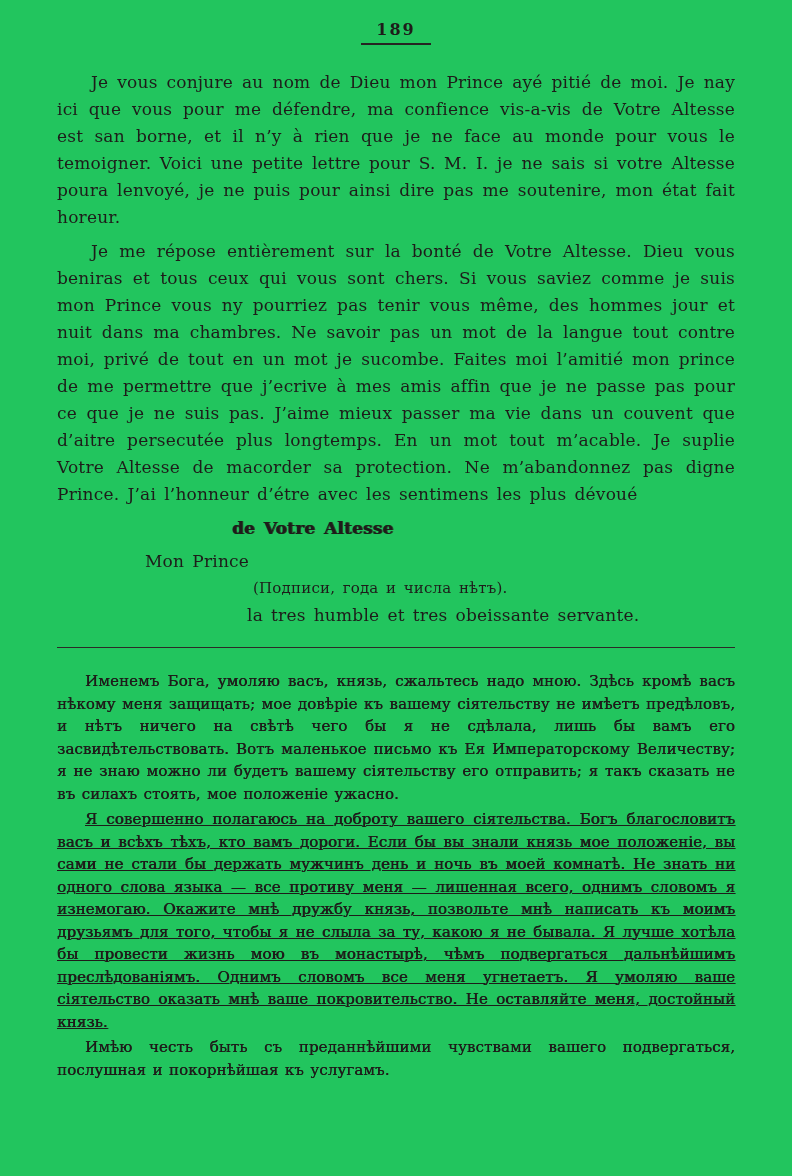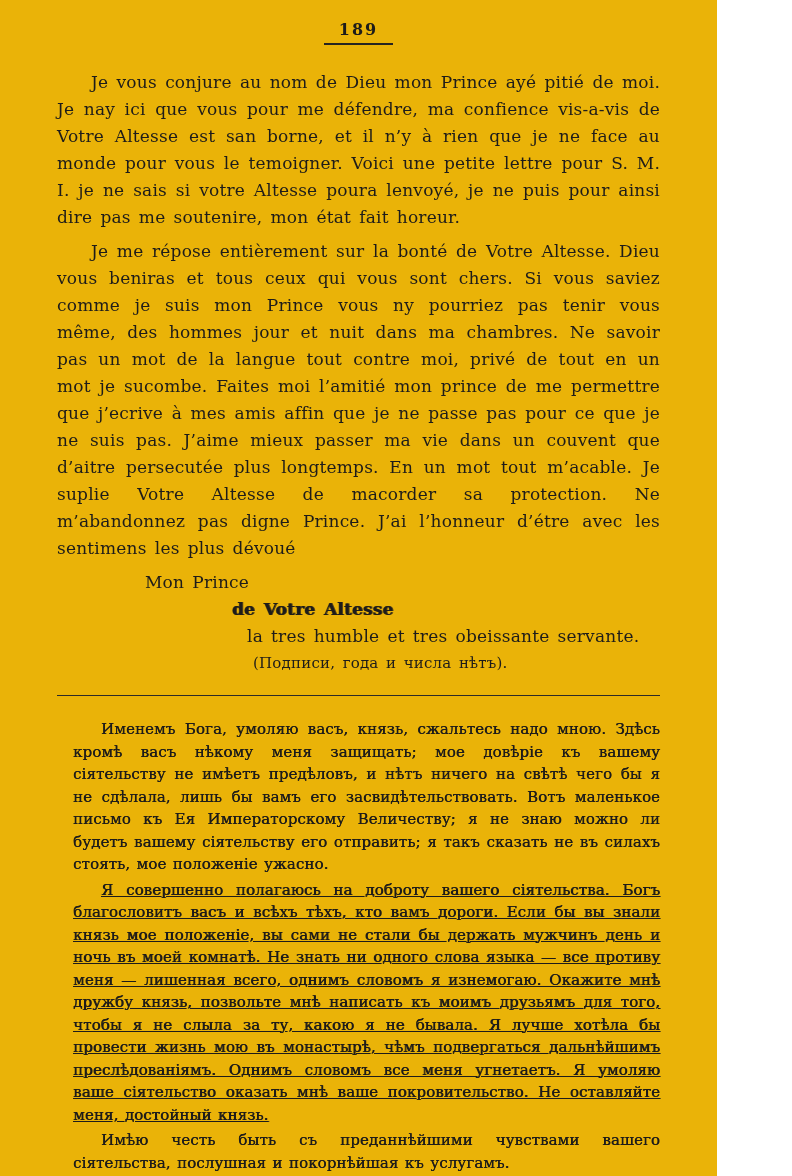--- a/index.html
+++ b/index.html
@@ -9,24 +9,24 @@
   }
   body {
     width: 792px;
     height: 1176px;
     overflow: hidden;
     font-family: "DejaVu Serif", "Liberation Serif", serif;
     color: #1e1c1a;
   }
   .page {
     position: relative;
-    width: 717px;
+    width: 792px;
     height: 1176px;
     box-sizing: border-box;
-    background: #eab308;
+    background: #22c55e;
     padding: 20px 57px 16px 57px;
     overflow: hidden;
   }
   .page-number-wrap {
     text-align: center;
     margin-bottom: 24px;
   }
   .page-number {
     display: inline-block;
     font-size: 16px;
@@ -74,21 +74,21 @@
   
   .russian {
     font-size: 15px;
     line-height: 22.5px;
     text-align: justify;
     word-spacing: 1.5px;
     letter-spacing: 0.1px;
     text-shadow: 0.35px 0 0 currentColor;
   }
   .russian p {
-    margin: 0 0 3px 16px;
+    margin: 0 0 3px 0;
     text-indent: 28px;
   }
   .russian p.heavy {
     text-shadow: 0.6px 0 0 currentColor;
     filter: blur(0.25px);
     text-decoration: underline;
   }
 </style>
 </head>
 <body>
@@ -96,27 +96,27 @@
 <div class="page">
 
   <div class="page-number-wrap">
     <span class="page-number">189</span>
   </div>
 
   <section class="french">
     <p>Je vous conjure au nom de Dieu mon Prince ayé pitié de moi. Je nay ici que vous pour me défendre, ma confience vis-a-vis de Votre Altesse est san borne, et il n’y à rien que je ne face au monde pour vous le temoigner. Voici une petite lettre pour S. M. I. je ne sais si votre Altesse poura lenvoyé, je ne puis pour ainsi dire pas me soutenire, mon état fait horeur.</p>
     <p>Je me répose entièrement sur la bonté de Votre Altesse. Dieu vous beniras et tous ceux qui vous sont chers. Si vous saviez comme je suis mon Prince vous ny pourriez pas tenir vous même, des hommes jour et nuit dans ma chambres. Ne savoir pas un mot de la langue tout contre moi, privé de tout en un mot je sucombe. Faites moi l’amitié mon prince de me permettre que j’ecrive à mes amis affin que je ne passe pas pour ce que je ne suis pas. J’aime mieux passer ma vie dans un couvent que d’aitre persecutée plus longtemps. En un mot tout m’acable. Je suplie Votre Altesse de macorder sa protection. Ne m’abandonnez pas digne Prince. J’ai l’honneur d’étre avec les sentimens les plus dévoué</p>
 
+    <p class="sig closing1">de Votre Altesse</p>
     <p class="sig salutation">Mon Prince</p>
-    <p class="sig closing1">de Votre Altesse</p>
+    <p class="sig editor-note">(Подписи, года и числа нѣтъ).</p>
     <p class="sig closing2">la tres humble et tres obeissante servante.</p>
-    <p class="sig editor-note">(Подписи, года и числа нѣтъ).</p>
   </section>
 
   <hr class="divider">
 
   <section class="russian">
     <p>Именемъ Бога, умоляю васъ, князь, сжальтесь надо мною. Здѣсь кромѣ васъ нѣкому меня защищать; мое довѣріе къ вашему сіятельству не имѣетъ предѣловъ, и нѣтъ ничего на свѣтѣ чего бы я не сдѣлала, лишь бы вамъ его засвидѣтельствовать. Вотъ маленькое письмо къ Ея Императорскому Величеству; я не знаю можно ли будетъ вашему сіятельству его отправить; я такъ сказать не въ силахъ стоять, мое положеніе ужасно.</p>
     <p class="heavy">Я совершенно полагаюсь на доброту вашего сіятельства. Богъ благословитъ васъ и всѣхъ тѣхъ, кто вамъ дороги. Если бы вы знали князь мое положеніе, вы сами не стали бы держать мужчинъ день и ночь въ моей комнатѣ. Не знать ни одного слова языка — все противу меня — лишенная всего, однимъ словомъ я изнемогаю. Окажите мнѣ дружбу князь, позвольте мнѣ написать къ моимъ друзьямъ для того, чтобы я не слыла за ту, какою я не бывала. Я лучше хотѣла бы провести жизнь мою въ монастырѣ, чѣмъ подвергаться дальнѣйшимъ преслѣдованіямъ. Однимъ словомъ все меня угнетаетъ. Я умоляю ваше сіятельство оказать мнѣ ваше покровительство. Не оставляйте меня, достойный князь.</p>
-    <p>Имѣю честь быть съ преданнѣйшими чувствами вашего сіятельства, послушная и покорнѣйшая къ услугамъ.</p>
+    <p>Имѣю честь быть съ преданнѣйшими чувствами вашего подвергаться, послушная и покорнѣйшая къ услугамъ.</p>
   </section>
 
 </div>
 
 </body></html>

